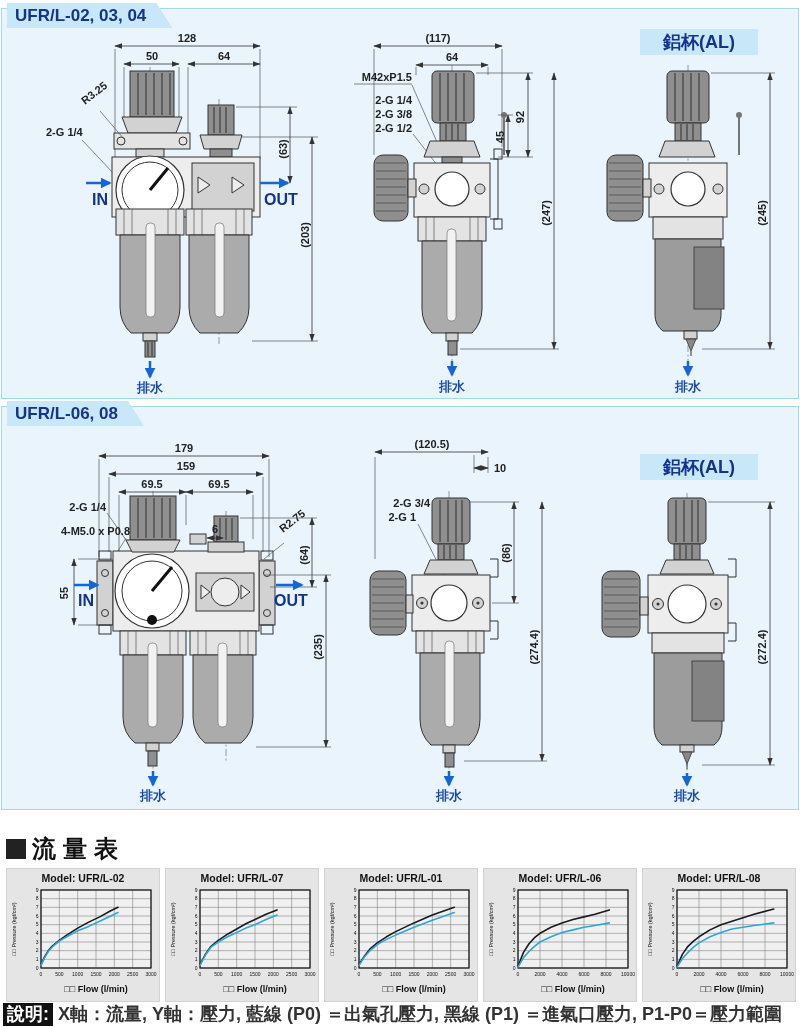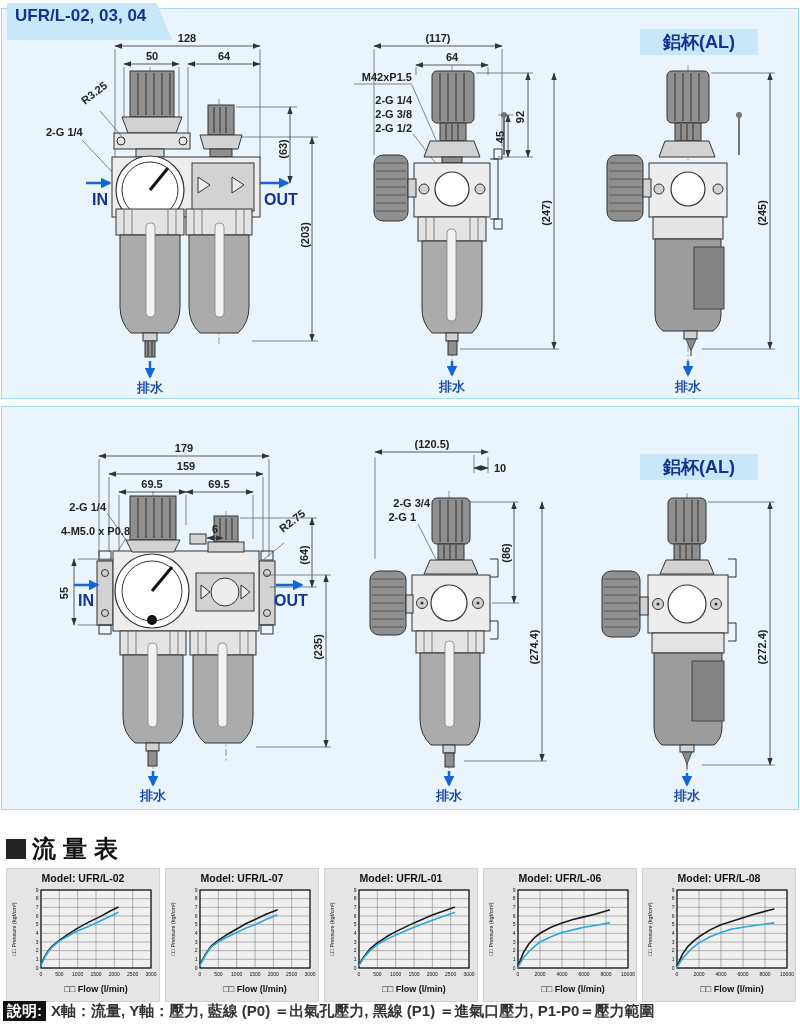--- a/index.html
+++ b/index.html
@@ -2,21 +2,21 @@
 <html><head>
 <meta charset="utf-8">
 <style>
   html,body{margin:0;padding:0;background:#fff;}
   #page{position:relative;width:800px;height:1028px;background:#fff;overflow:hidden;
         font-family:"Liberation Sans",sans-serif;}
   .panel{position:absolute;left:1px;width:796px;background:#e9f4fc;border:1px solid #a5d8ec;}
   #panel1{top:8px;height:389px;}
   #panel2{top:406px;height:402px;}
   .banner{position:absolute;top:-6px;left:5px;height:25px;line-height:25px;
-          padding:0 26px 12px 8px;background:#c8e7f8;color:#14338f;font-weight:bold;
+          padding:0 26px 0 8px;background:#c8e7f8;color:#14338f;font-weight:bold;
           font-size:17px;clip-path:polygon(0 0,calc(100% - 16px) 0,100% 100%,0 100%);}
   .drawsvg{position:absolute;left:0;top:0;}
   
   svg text{font-family:"Liberation Sans",sans-serif;}
   .ln{stroke:#333;fill:none;stroke-width:1;}
   .th{stroke:#555;fill:none;stroke-width:.7;}
   .dim{stroke:#333;fill:none;stroke-width:.8;}
   .ctr{stroke:#808080;fill:none;stroke-width:.8;stroke-dasharray:7 2.5 2 2.5;}
   .rib{stroke:#4a4a4a;stroke-width:1.4;fill:none;}
   .hrib{stroke:#5a5a5a;stroke-width:1.2;fill:none;}
@@ -41,21 +41,21 @@
                   margin-right:6px;vertical-align:-2px;}
   .charts{position:absolute;top:868px;left:0;width:800px;height:132px;}
   .chart-panel{position:absolute;top:0;width:152px;height:132px;background:#e5e5e5;
                border:1px solid #d2d2d2;}
   .chart-title{height:17px;line-height:19px;text-align:center;font-size:10.5px;
                font-weight:bold;color:#111;}
   .grid{stroke:#6e6e6e;stroke-width:.5;}
   .tick{font-size:5px;fill:#111;}
   .alab{font-size:5.5px;fill:#111;}
   .xlab{font-size:9px;font-weight:bold;fill:#111;}
-  .note{position:absolute;top:1002px;left:3px;width:794px;font-size:15px;color:#333;
+  .note{position:absolute;top:1002px;left:3px;width:794px;font-size:18px;color:#333;
         font-weight:600;white-space:nowrap;}
   .note-badge{background:#111;color:#fff;font-weight:bold;padding:1px 4px 2px 4px;
               margin-right:5px;}
 </style>
 </head>
 <body>
 
 <svg width="0" height="0" style="position:absolute">
   <defs>
     <marker id="da" viewBox="0 0 10 10" refX="9" refY="5" markerWidth="8" markerHeight="8" markerUnits="userSpaceOnUse" orient="auto-start-reverse">
@@ -227,20 +227,23 @@
         <path class="th" d="M709,64 H773 M700,340 H773"></path>
         <line class="dim" x1="768" y1="64" x2="768" y2="340" marker-start="url(#da)" marker-end="url(#da)"></line>
         <text class="dt" x="764" y="204" transform="rotate(-90 764 204)" text-anchor="middle">(245)</text>
         <line class="bl" x1="686" y1="352" x2="686" y2="366" marker-end="url(#ba)"></line>
         <text class="dr" x="686" y="382" text-anchor="middle">排水</text>
       </g>
     </svg>
   </section>
 
   <section class="panel" id="panel2">
+    <div class="banner">
+      <span>UFR/L-06, 08</span>
+    </div>
     <svg class="drawsvg" width="796" height="402" viewBox="0 0 796 402">
 
       <g>
         <line class="ctr" x1="151" y1="84" x2="151" y2="372"></line>
         <line class="ctr" x1="224" y1="104" x2="224" y2="356"></line>
         <path class="th" d="M97,52 V150 M267,52 V150 M107,70 V145 M261,70 V145 M117,88 V145 M184,88 V118 M251,88 V132"></path>
         <line class="dim" x1="97" y1="49" x2="267" y2="49" marker-start="url(#da)" marker-end="url(#da)"></line>
         <text class="dt" x="182" y="45" text-anchor="middle">179</text>
         <line class="dim" x1="107" y1="67" x2="261" y2="67" marker-start="url(#da)" marker-end="url(#da)"></line>
         <text class="dt" x="184" y="63" text-anchor="middle">159</text>

